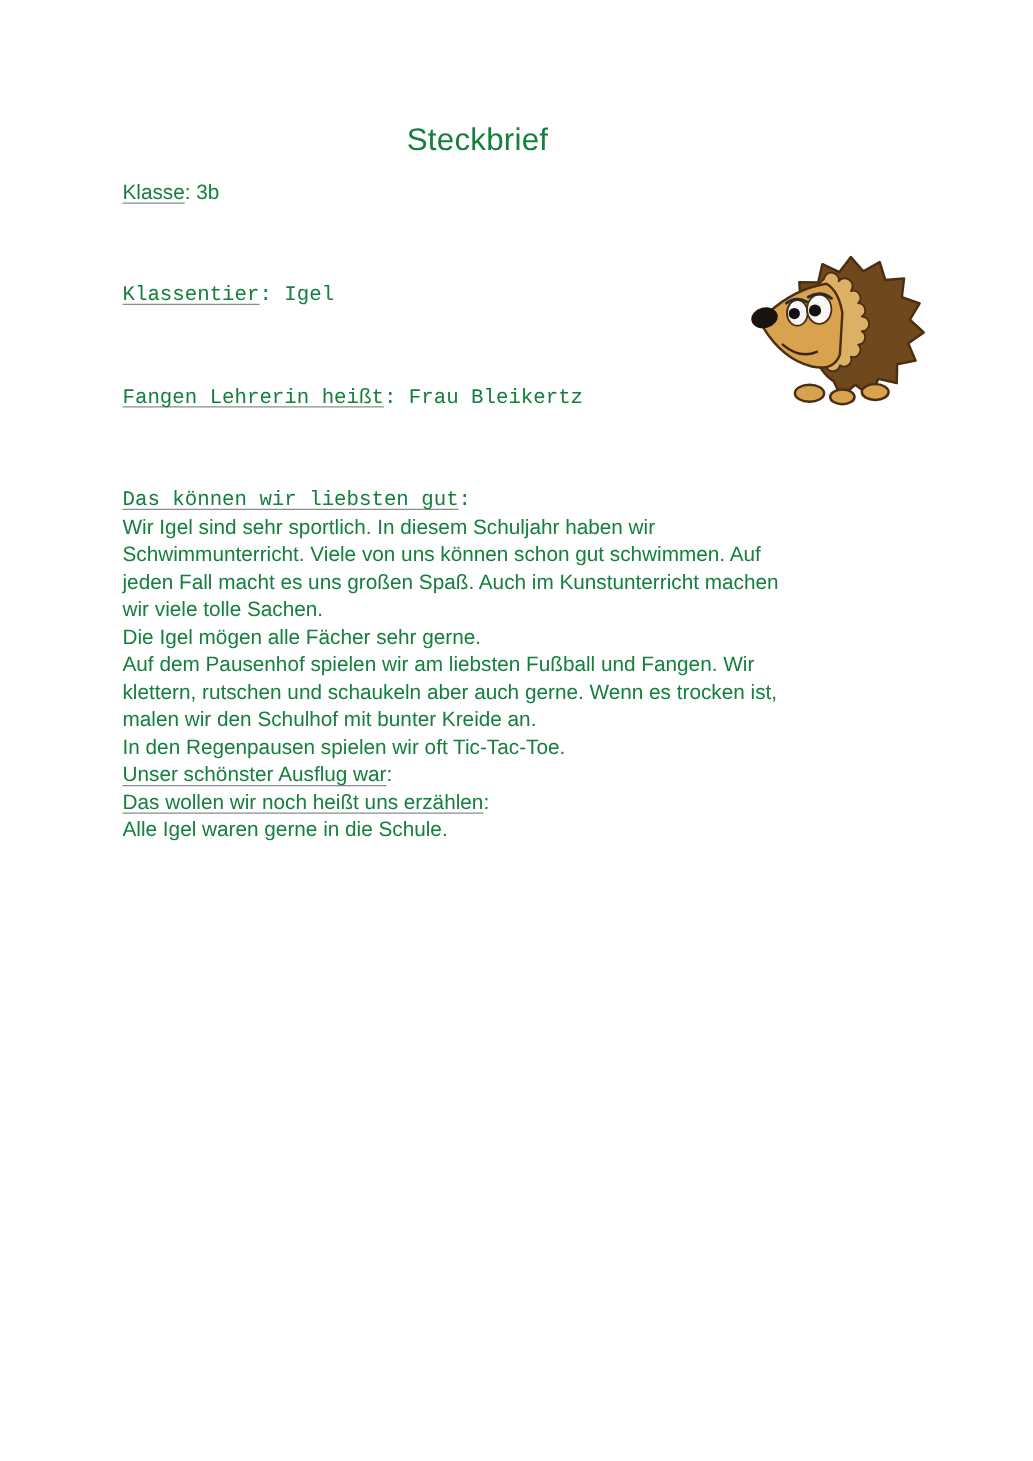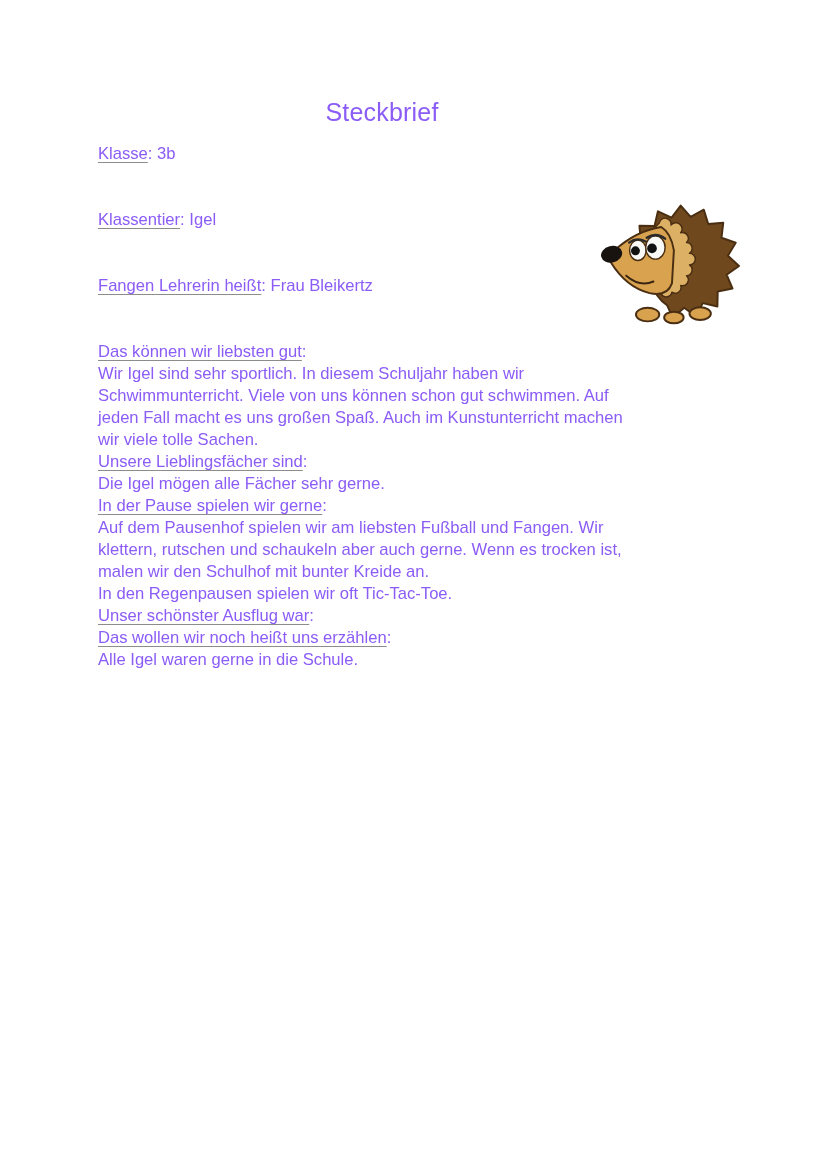--- a/index.html
+++ b/index.html
@@ -7,21 +7,21 @@
     margin: 0;
     padding: 0;
     background: #ffffff;
   }
   .page {
     position: relative;
     width: 762px;
     height: 1169px;
     background: #ffffff;
     font-family: "Liberation Sans", "DejaVu Sans", sans-serif;
-    color: #8b5cf6;
+    color: #15803d;
     overflow: hidden;
   }
   .content {
     padding: 96px 96px 0 98px;
   }
   .title {
     margin: 0;
     font-size: 25px;
     line-height: 32px;
     font-weight: 400;
@@ -36,21 +36,21 @@
   .body-text {
     white-space: pre-line;
   }
   .ul {
     text-decoration: underline;
     text-decoration-thickness: 1px;
     text-decoration-color: #8c8c8c;
     text-underline-offset: 3px;
   }
   .mt-after-title { margin-top: 15px; }
-  .gap-lg { margin-top: 44px; }
+  .gap-lg { margin-top: 60px; font-family: Liberation Mono, monospace; }
   .gap-sm { }
 
   .hedgehog {
     position: absolute;
     left: 597px;
     top: 192px;
     width: 146px;
     height: 142px;
   }
   .outline { stroke: #4a2e12; stroke-width: 2; stroke-linejoin: round; }
@@ -74,26 +74,24 @@
 
     <div class="section">
       <p class="line gap-lg"><span class="ul">Das können wir liebsten gut</span><span>:</span></p>
       <p class="line body-text gap-sm">Wir Igel sind sehr sportlich. In diesem Schuljahr haben wir
 Schwimmunterricht. Viele von uns können schon gut schwimmen. Auf
 jeden Fall macht es uns großen Spaß. Auch im Kunstunterricht machen
 wir viele tolle Sachen.</p>
     </div>
 
     <div class="section">
-      <p class="line gap-sm"><span class="ul">Unsere Lieblingsfächer sind</span><span>:</span></p>
       <p class="line body-text gap-sm">Die Igel mögen alle Fächer sehr gerne.</p>
     </div>
 
     <div class="section">
-      <p class="line gap-sm"><span class="ul">In der Pause spielen wir gerne</span><span>:</span></p>
       <p class="line body-text gap-sm">Auf dem Pausenhof spielen wir am liebsten Fußball und Fangen. Wir
 klettern, rutschen und schaukeln aber auch gerne. Wenn es trocken ist,
 malen wir den Schulhof mit bunter Kreide an.
 In den Regenpausen spielen wir oft Tic-Tac-Toe.</p>
     </div>
 
     <div class="section">
       <p class="line gap-sm"><span class="ul">Unser schönster Ausflug war</span><span>:</span></p>
     </div>
 

